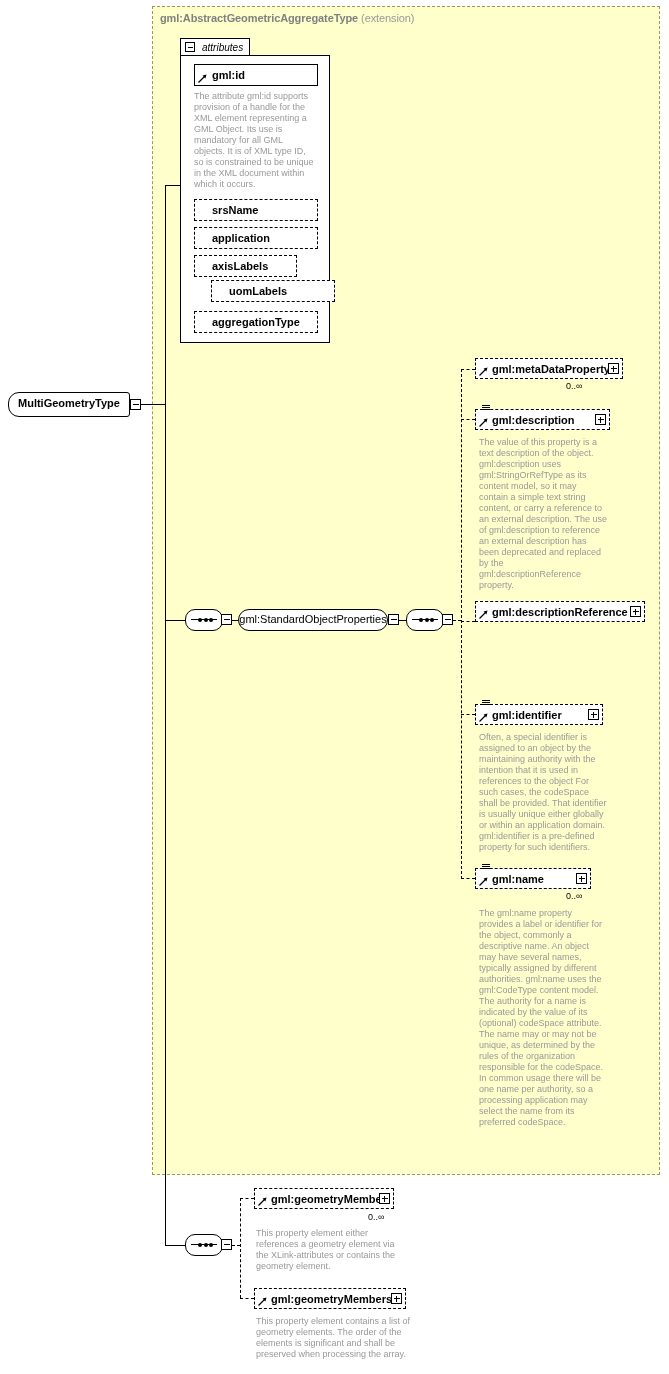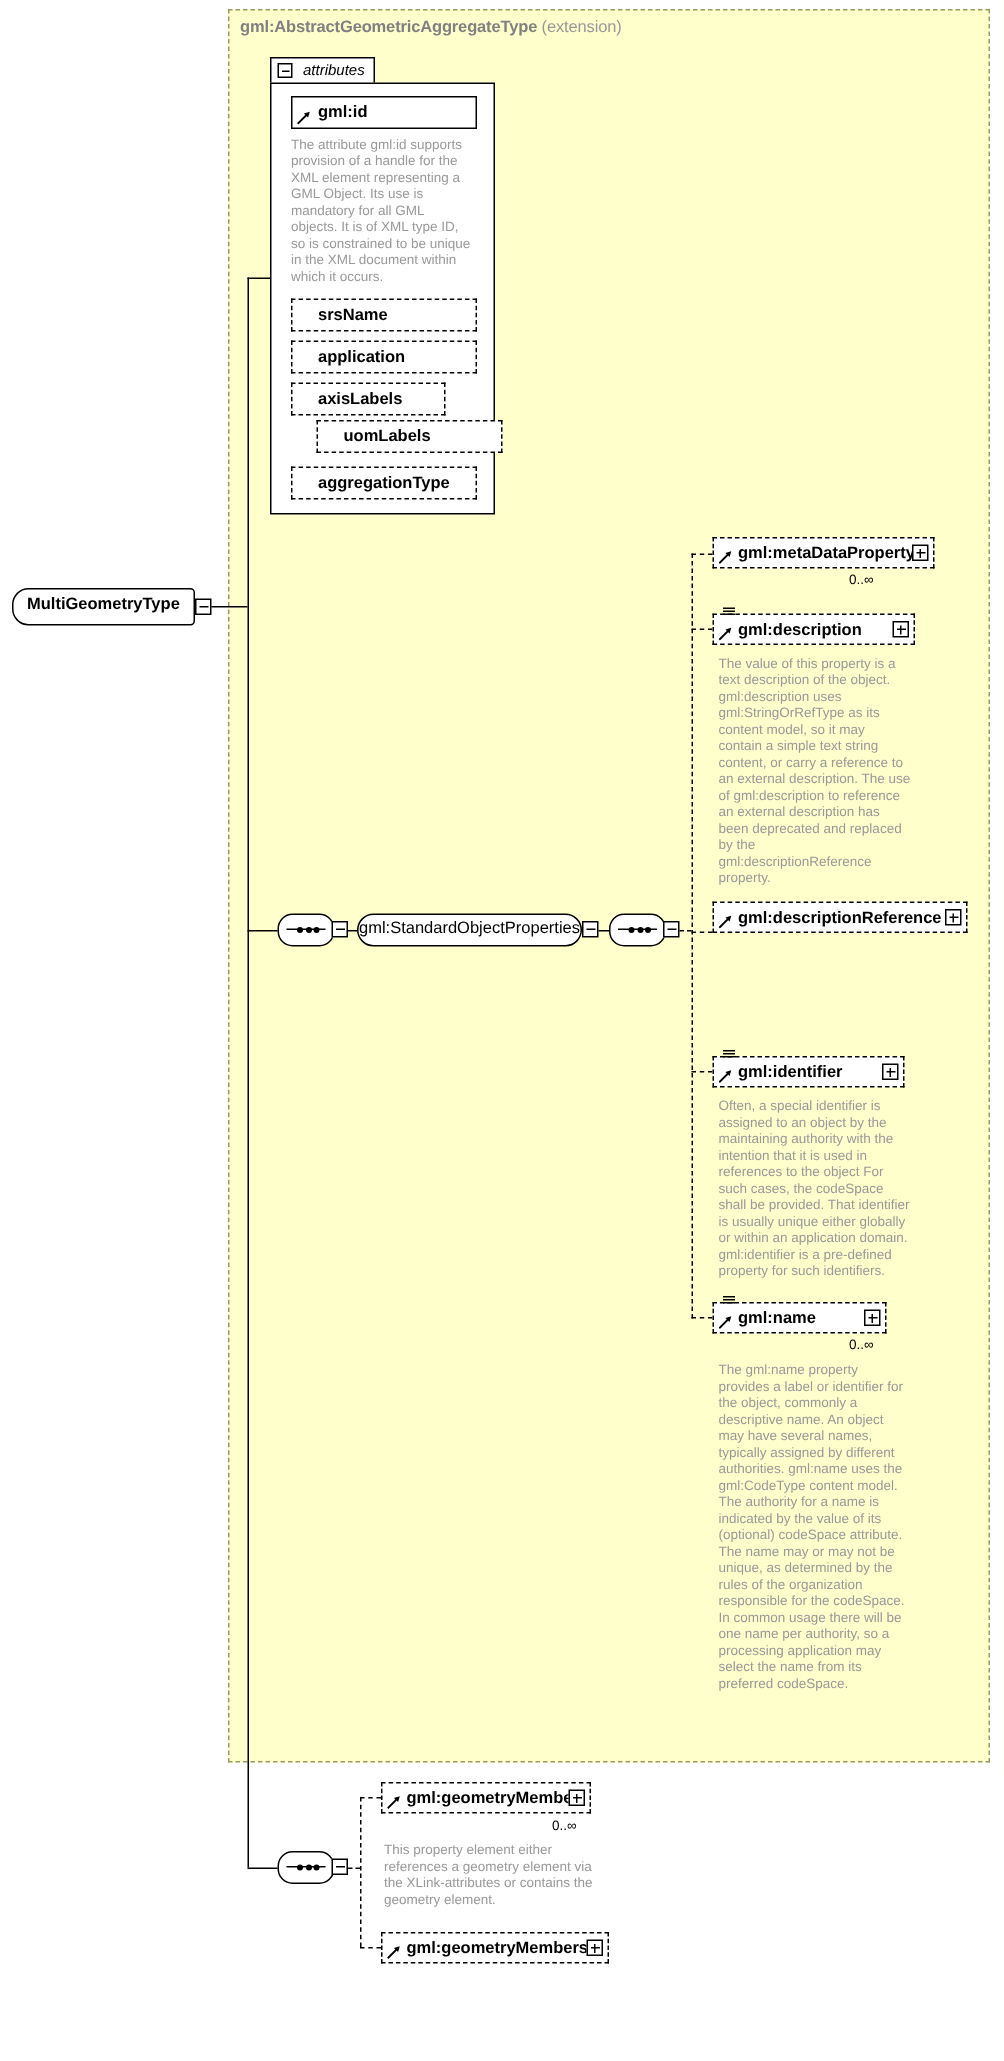--- a/index.html
+++ b/index.html
@@ -548,14 +548,15 @@
   <div class="abs hline dash" style="left:240px; top:1298px; width:14px;"></div>
   <div class="abs elbox dashed" style="left:254px; top:1288px; width:152px;">
     <div class="shadow"></div>
     <svg class="arrowglyph" viewBox="0 0 9 9">
       <path d="M0.5 8.5 L7 2" stroke="#000" stroke-width="1.2" fill="none"></path>
       <path d="M8.5 0.5 L4.6 1.6 L7.4 4.4 Z" fill="#000"></path>
     </svg>
     <div class="ellabel">gml:geometryMembers</div>
     <div class="exp"></div>
   </div>
+  <div class="abs doctext" style="left:256px; top:1316px; width:155px;">This property element contains a list of geometry elements. The order of the elements is significant and shall be preserved when processing the array.</div>
 
 </div>
 
 </body></html>

